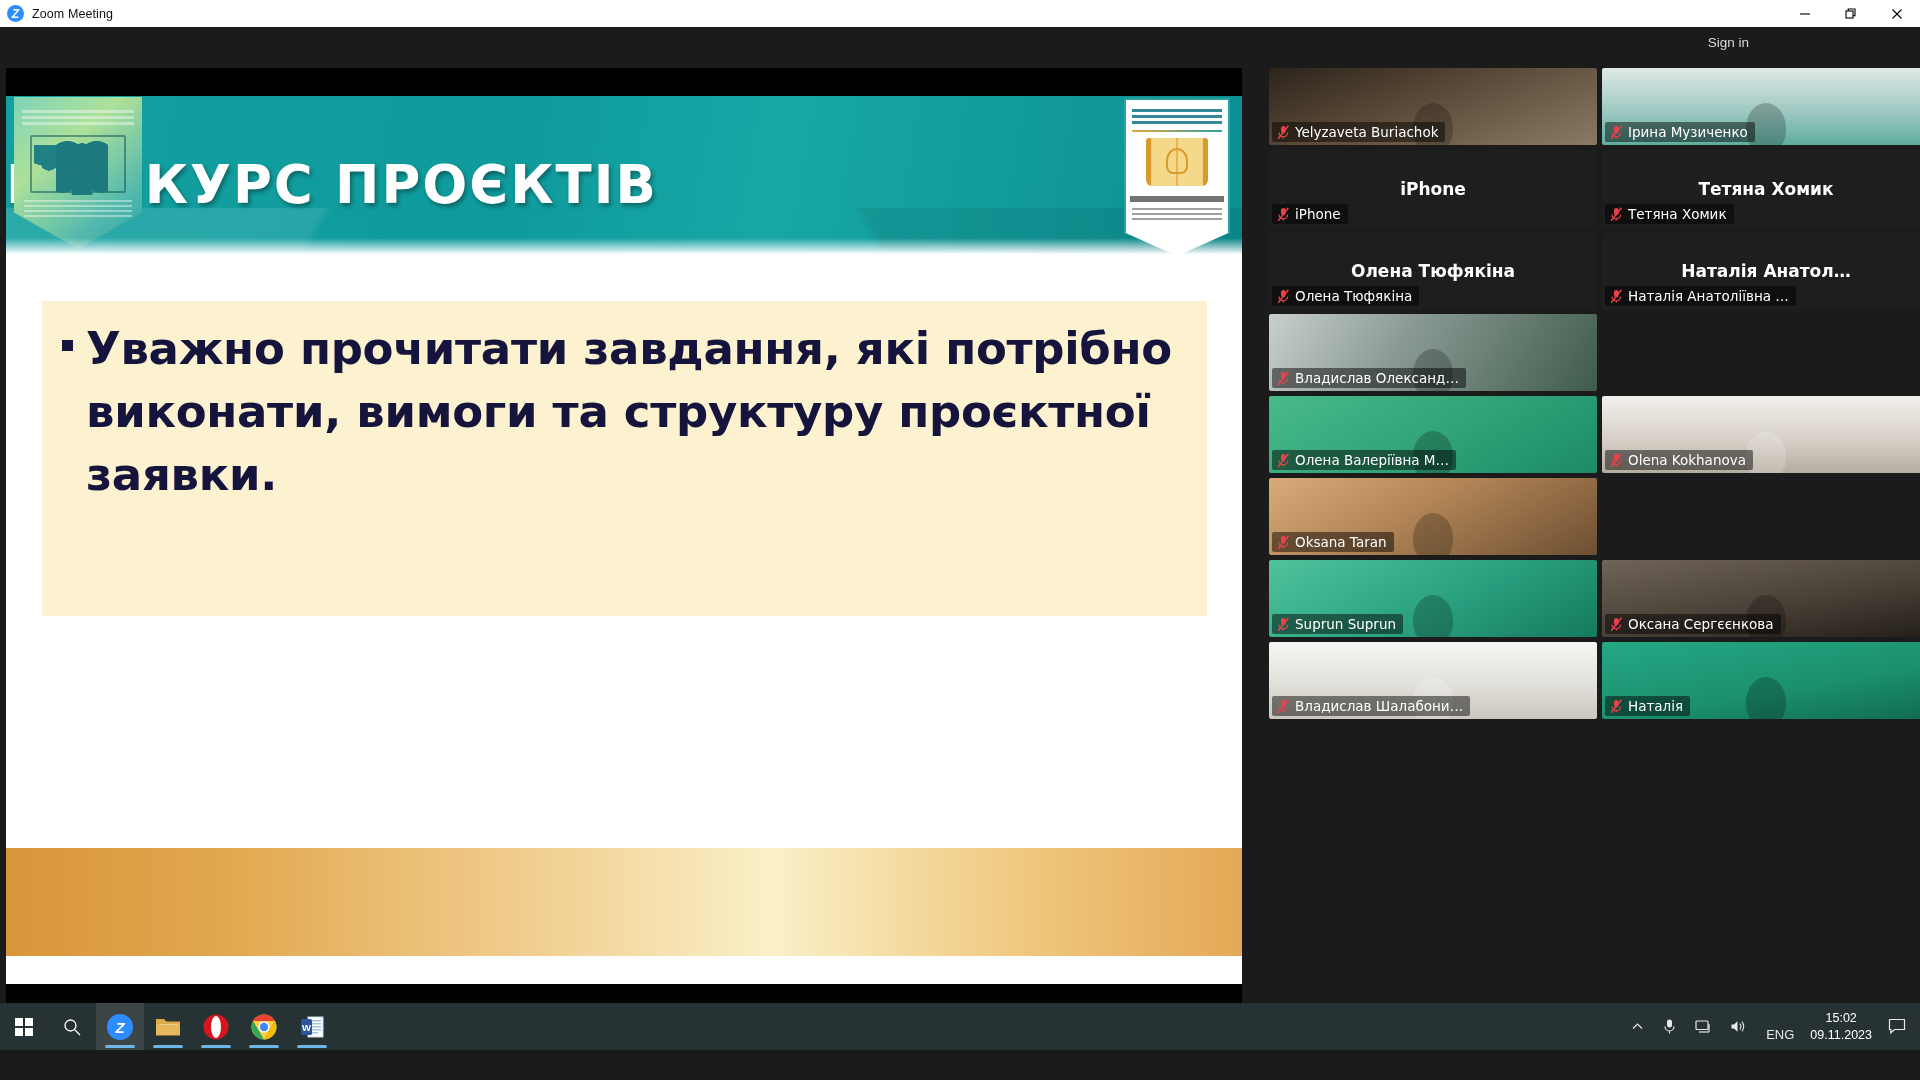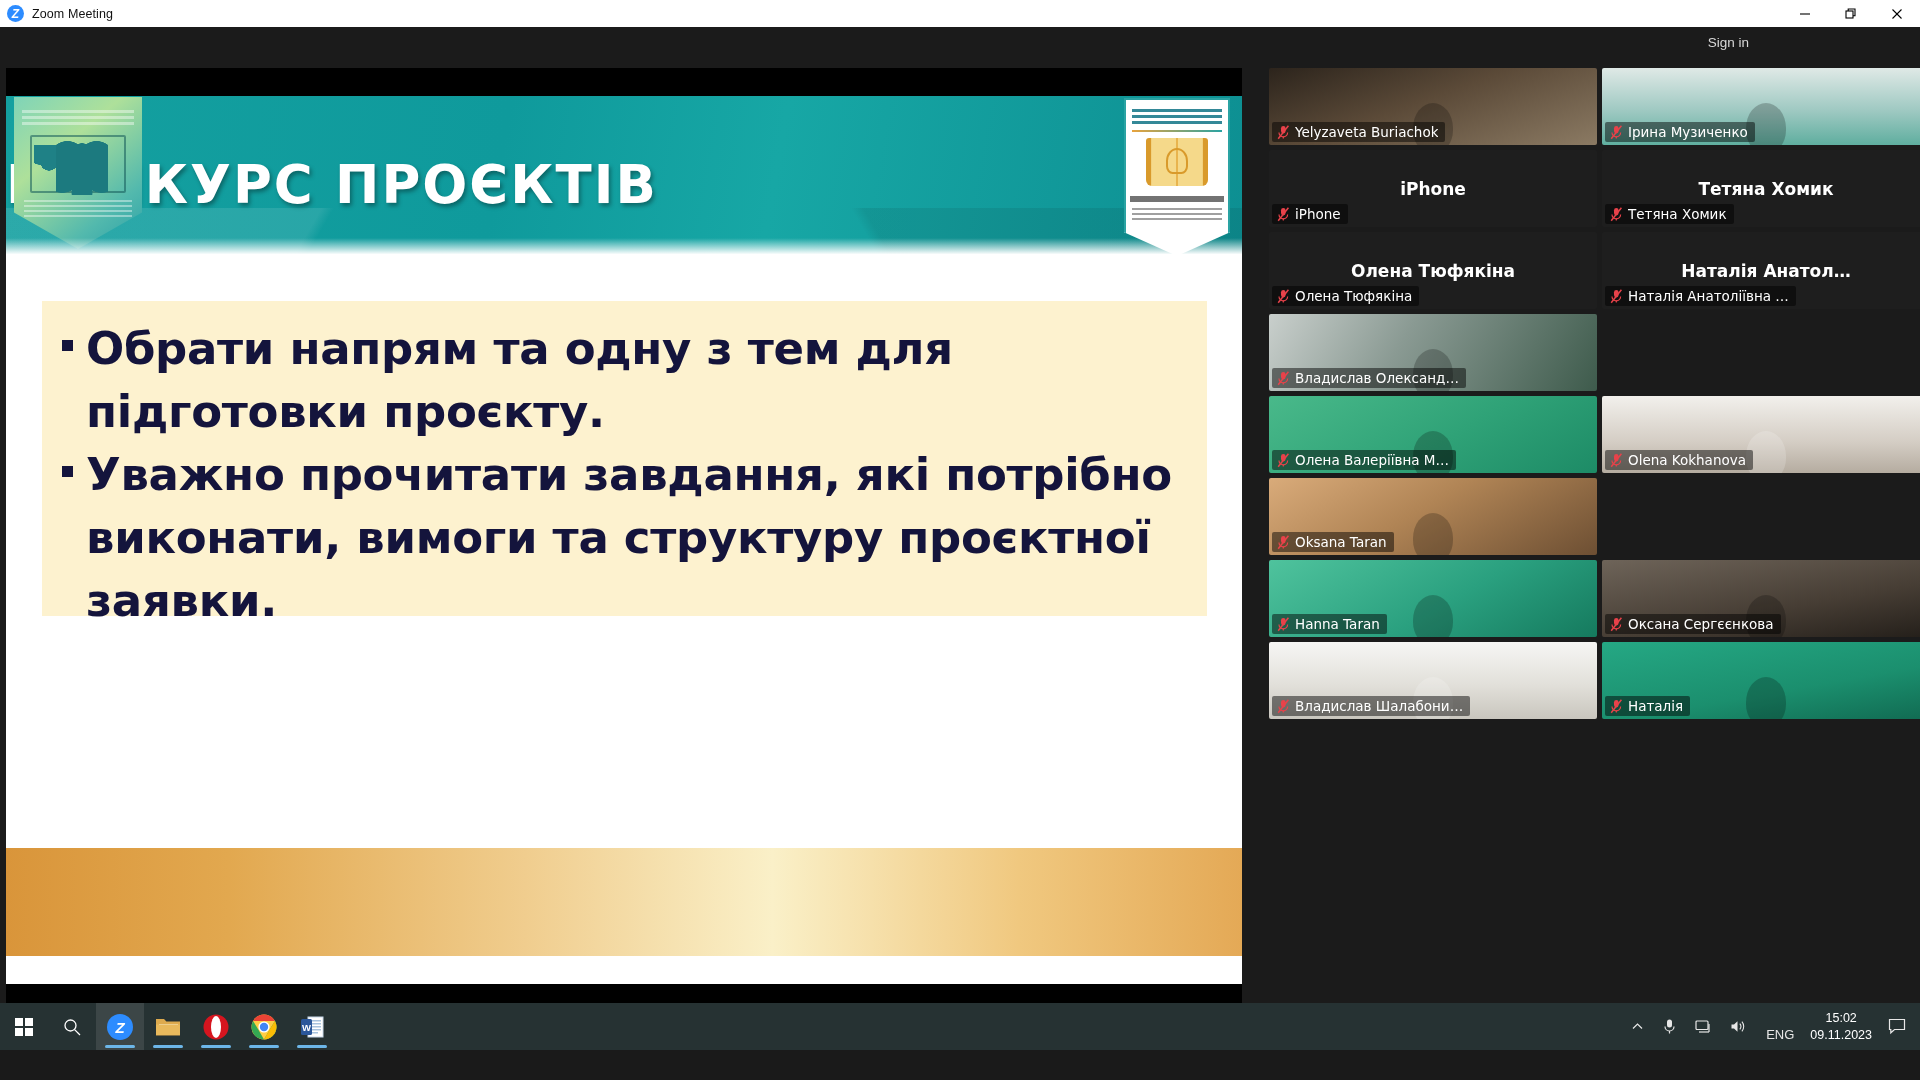--- a/index.html
+++ b/index.html
@@ -309,24 +309,20 @@
           <div class="bookicon"></div>
           <div class="bulb"></div>
           <div class="t1"></div>
           <div class="t2"></div>
         </div>
       </div>
 
       <div id="slide-box">
         <div class="bullet">
           <span class="sq"></span>
-          <span>Обрати напрям та одну з тем для підготовки проєкту.</span>
-        </div>
-        <div class="bullet">
-          <span class="sq"></span>
           <span>Уважно прочитати завдання, які потрібно виконати, вимоги та структуру проєктної заявки.</span>
         </div>
       </div>
 
       <div id="slide-foot"></div>
     </div>
   </div>
 
   <div id="panel">
       <div class="prow">
@@ -504,21 +500,21 @@
           </div>
           <div class="namebar">
             <span class="micmuted">
               <svg width="13" height="15" viewBox="0 0 13 15">
                 <rect x="4" y="1" width="4.6" height="7.4" rx="2.3" fill="#e8424a"></rect>
                 <path d="M2 7.6 a4.3 4.3 0 0 0 8.6 0" fill="none" stroke="#e8424a" stroke-width="1.2"></path>
                 <line x1="6.3" y1="11.6" x2="6.3" y2="13.6" stroke="#e8424a" stroke-width="1.2"></line>
                 <line x1="1.2" y1="13.8" x2="11.4" y2="0.8" stroke="#e8424a" stroke-width="1.5"></line>
               </svg>
             </span>
-            <span class="nm">Hanna Taran</span>
+            <span class="nm">Suprun Suprun</span>
           </div>
         </div>
         <div class="tile">
           <div class="video bg-dark">
             <div class="head"></div>
           </div>
           <div class="namebar">
             <span class="micmuted">
               <svg width="13" height="15" viewBox="0 0 13 15">
                 <rect x="4" y="1" width="4.6" height="7.4" rx="2.3" fill="#e8424a"></rect>

